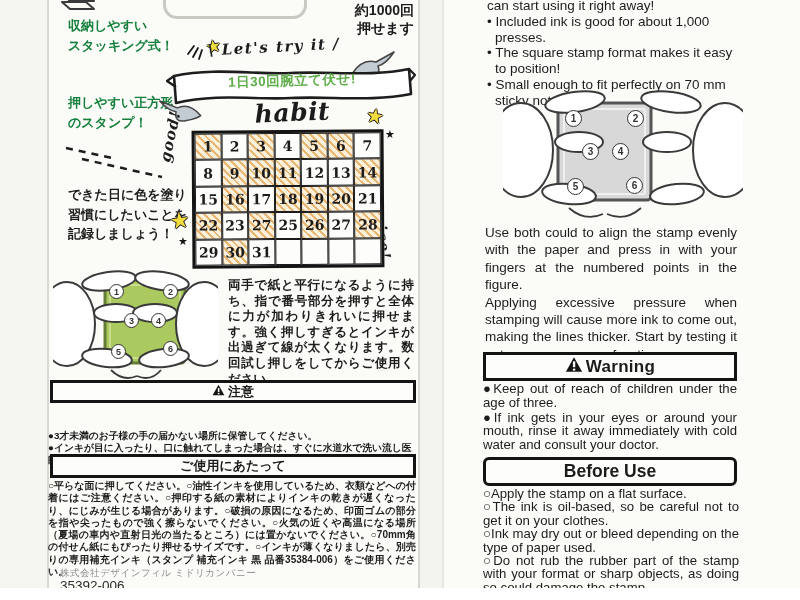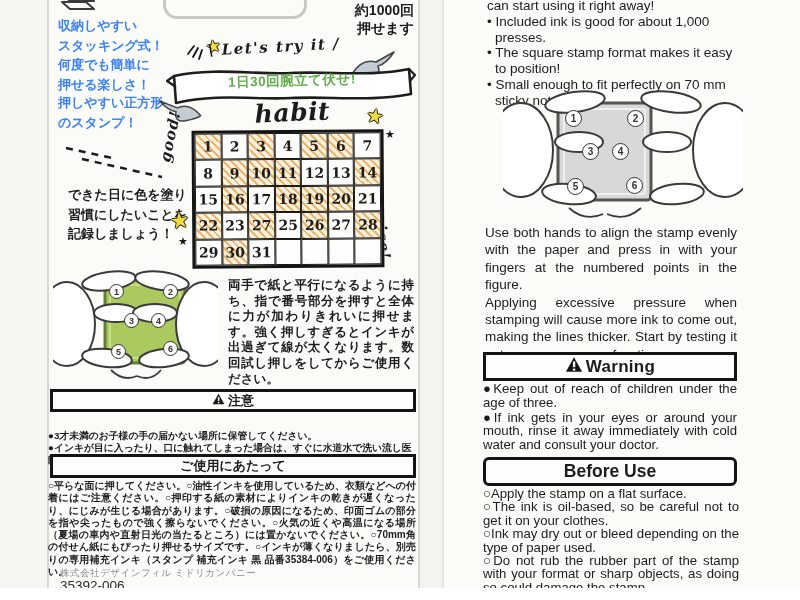--- a/index.html
+++ b/index.html
@@ -16,21 +16,21 @@
   
   .hang-hole{left:163px;top:-15px;width:138px;height:28px;border:3px solid #c9c9c1;border-radius:14px;background:#fbfbf8;}
 
   
   .stack-icon{left:58px;top:-8px;}
 
   
   .press-count{left:322px;top:2px;width:92px;text-align:right;font-size:14px;font-weight:700;line-height:1.25;white-space:pre-line;}
 
   
-  .feature{left:58px;width:115px;font-size:13px;font-weight:700;line-height:1.5;color:#3b82f6;white-space:pre-line;}
+  .feature{left:68px;width:115px;font-size:13px;font-weight:700;line-height:1.5;color:#15803d;white-space:pre-line;}
   .f1{top:16px;} .f2{top:55px;} .f3{top:93px;}
 
   
   .dashes{left:60px;top:140px;}
 
   
   .tip{left:68px;top:185px;width:120px;font-size:13px;font-weight:700;line-height:1.5;white-space:pre-line;}
 
   
   .lets-try{left:208px;top:38px;font-family:"DejaVu Serif",serif;font-style:italic;font-weight:700;font-size:15px;letter-spacing:1.5px;transform:rotate(-3deg);}
@@ -69,21 +69,21 @@
   .fig-right .num{width:15px;height:15px;font-size:10px;}
   .fig-right .n1{left:62px;top:20px;} .fig-right .n2{left:124px;top:20px;}
   .fig-right .n3{left:79px;top:53px;} .fig-right .n4{left:109px;top:53px;}
   .fig-right .n5{left:64px;top:88px;} .fig-right .n6{left:123px;top:87px;}
 
   
   .jp-usage{left:228px;top:278px;width:186px;font-size:12.5px;font-weight:700;line-height:15.6px;text-align:justify;}
 
   
   .hdr-box{border:3px solid #141414;display:flex;align-items:center;justify-content:center;gap:3px;background:#fdfdfb;font-weight:700;}
-  .jp-caution-box{left:50px;top:389px;width:360px;height:17px;font-size:13px;align-items:center;}
+  .jp-caution-box{left:50px;top:380px;width:360px;height:17px;font-size:13px;align-items:center;}
   .jp-bu-box{left:50px;top:454px;width:360px;height:18px;font-size:13px;}
   .warn-box{left:483px;top:352px;width:248px;height:23px;font-size:17px;letter-spacing:.3px;}
   .bu-box{left:483px;top:457px;width:248px;height:23px;font-size:17.5px;border-radius:6px;}
   .warn-tri{display:inline-block;}
 
   
   .jp-caution-items{left:48px;top:414px;width:368px;font-size:9.8px;font-weight:700;line-height:12.2px;margin-top:16px;}
   .jp-bu-par{left:48px;top:480px;width:368px;font-size:10px;font-weight:700;line-height:12.3px;text-align:justify;}
   .company{left:60px;top:567px;font-size:9.5px;color:#8d8d8d;letter-spacing:.5px;}
   .prod-code{left:60px;top:578px;font-size:13.5px;color:#2a2a2a;}
@@ -121,22 +121,20 @@
         <path d="M4,10 L28,10 L36,17 L12,17 Z"></path>
       </g>
     </svg>
   </div>
 
   <div class="abs press-count ni" style="white-space: pre-line;">約1000回
 押せます</div>
 
   <div class="abs feature f1 ni" style="white-space: pre-line;">収納しやすい
 スタッキング式！</div>
-  <div class="abs feature f2 ni" style="white-space: pre-line;">何度でも簡単に
-押せる楽しさ！</div>
   <div class="abs feature f3 ni" style="white-space: pre-line;">押しやすい正方形
 のスタンプ！</div>
 
   <div class="abs dashes">
     <svg width="120" height="45" viewBox="0 0 120 45">
       <g stroke="#1c1c1c" stroke-width="2.5" stroke-dasharray="7 6" fill="none">
         <line x1="6" y1="8" x2="52" y2="18"></line>
         <line x1="22" y1="19" x2="102" y2="37"></line>
       </g>
     </svg>
@@ -309,21 +307,21 @@
     </svg>
     <span class="num n1">1</span>
     <span class="num n2">2</span>
     <span class="num n3">3</span>
     <span class="num n4">4</span>
     <span class="num n5">5</span>
     <span class="num n6">6</span>
   </div>
 
   <div class="abs en-par">
-    <div>Use both hands to align the stamp evenly with the paper and press in with your fingers at the numbered points in the figure.</div>
+    <div>Use both could to align the stamp evenly with the paper and press in with your fingers at the numbered points in the figure.</div>
     <div>Applying excessive pressure when stamping will cause more ink to come out, making the lines thicker. Start by testing it out on scrap paper a few times.</div>
   </div>
 
   <div class="abs hdr-box warn-box">
     <span class="warn-tri">
       <svg width="18" height="17" viewBox="0 0 20 18">
           <polygon points="10,1 19,17 1,17" fill="#141414"></polygon>
           <rect x="8.8" y="5.5" width="2.6" height="6.5" fill="#fff"></rect>
           <rect x="8.8" y="13.6" width="2.6" height="2.2" fill="#fff"></rect>
         </svg>

